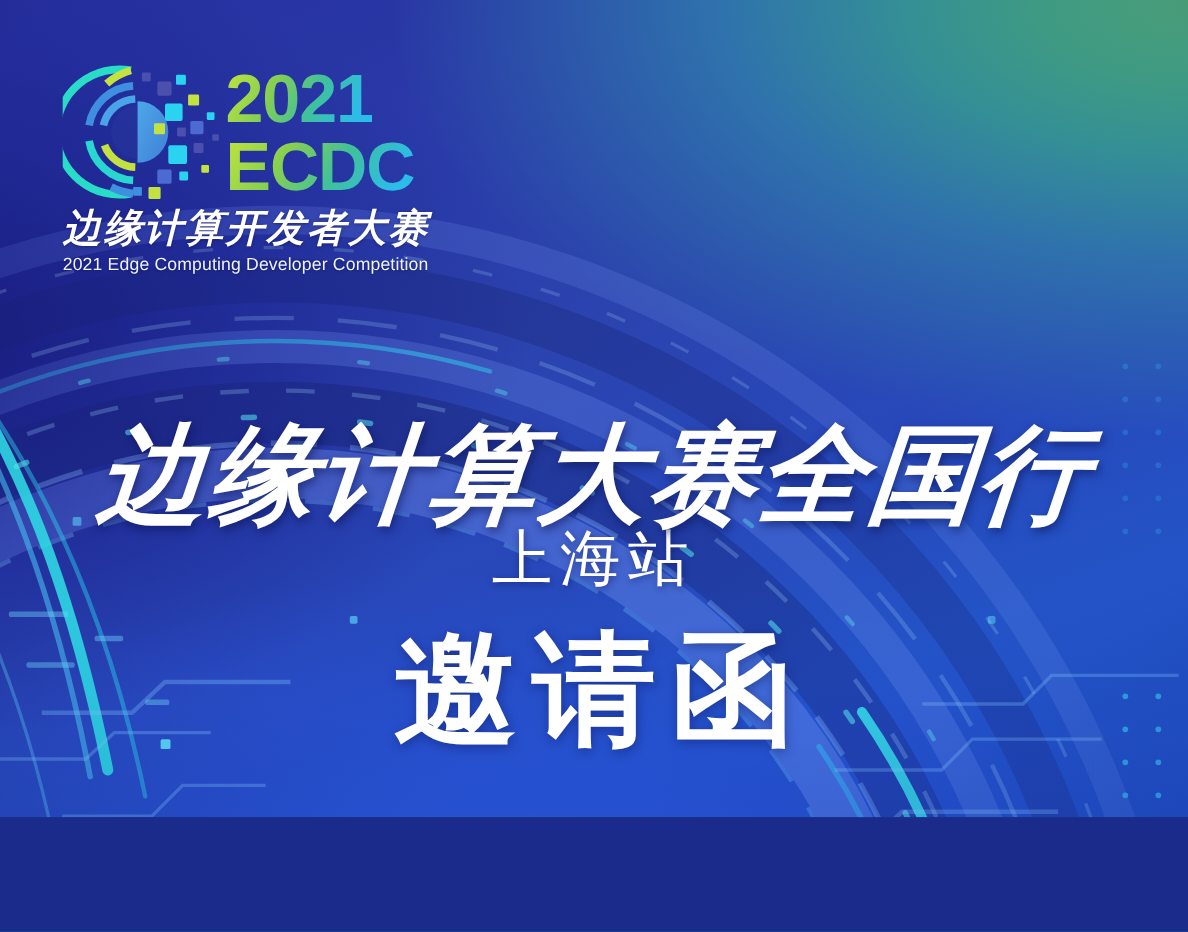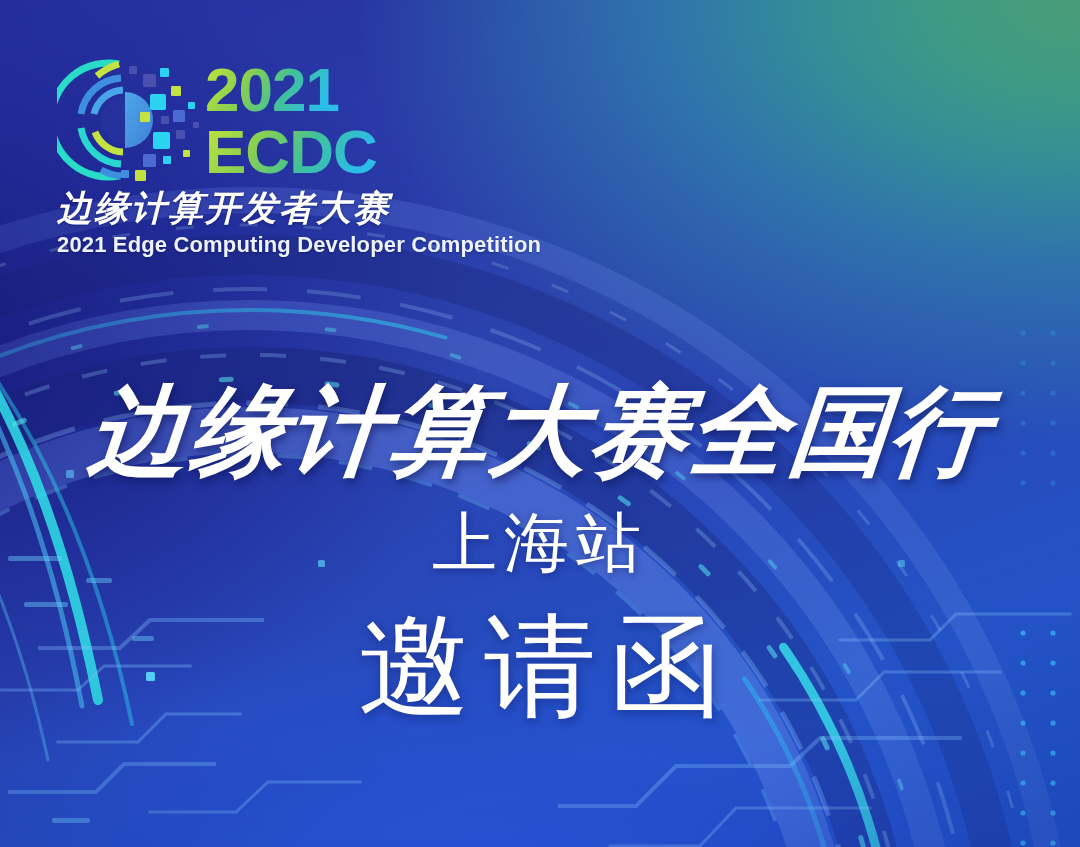--- a/index.html
+++ b/index.html
@@ -4,21 +4,21 @@
 <title>ECDC 2021 Invitation Poster</title>
 <style>
   html, body {
     margin: 0;
     padding: 0;
     background: #1b2b8c;
   }
   #poster {
     position: relative;
     width: 1080px;
-    height: 847px;
+    height: 743px;
     overflow: hidden;
     font-family: "Liberation Sans", "DejaVu Sans", sans-serif;
     background: #0f766e;
   }
 
   
   .bg-base {
     position: absolute; inset: 0;
     background:
       radial-gradient(120% 95% at 100% 0%,
@@ -68,22 +68,22 @@
     font-weight: 700;
     color: #ffffff;
     letter-spacing: 2.0px;
     line-height: 1.14;
     white-space: nowrap;
     text-shadow: 0 1px 3px rgba(8,16,70,0.45);
     font-style: italic;
   }
   .logo-en {
     margin-top: 4px;
-    font-size: 22px;
-    font-weight: 700;
+    font-size: 16px;
+    font-weight: 400;
     color: #eef3ff;
     letter-spacing: 0.15px;
     white-space: nowrap;
     text-shadow: 0 1px 2px rgba(8,16,70,0.40);
   }
 
   
   .headline {
     position: absolute;
     left: 0; right: 0;
@@ -95,33 +95,32 @@
     font-weight: 700;
     color: #ffffff;
     letter-spacing: 2px;
     line-height: 1.0;
     font-style: italic;
     transform: skewX(-5deg);
     white-space: nowrap;
     text-shadow: 2px 4px 9px rgba(9,16,78,0.55);
   }
   .title-sub {
-    margin-top: 30px;
-    font-size: 65px;
+    font-size: 55px;
     font-weight: 500;
     color: #ffffff;
     letter-spacing: 7px;
     line-height: 1.0;
     white-space: nowrap;
     text-shadow: 1px 2px 7px rgba(9,16,78,0.45);
   }
   .title-invite {
     margin-top: 36px;
     font-size: 112px;
-    font-weight: 400;
+    font-weight: 700;
     color: #ffffff;
     letter-spacing: 14px;
     line-height: 1.0;
     white-space: nowrap;
     text-indent: 14px;
     text-shadow: 1px 3px 10px rgba(9,16,78,0.40);
   }
 </style>
 </head>
 <body>

